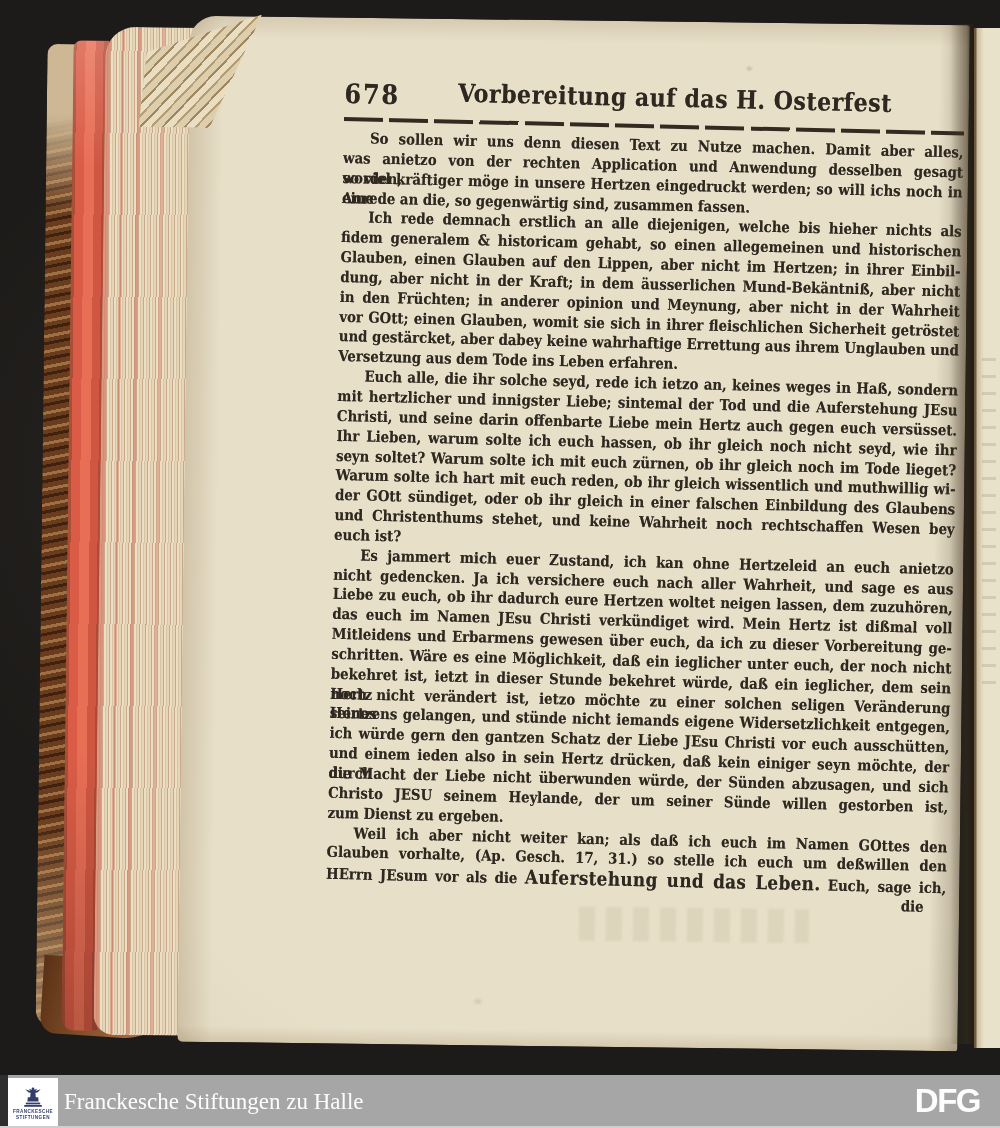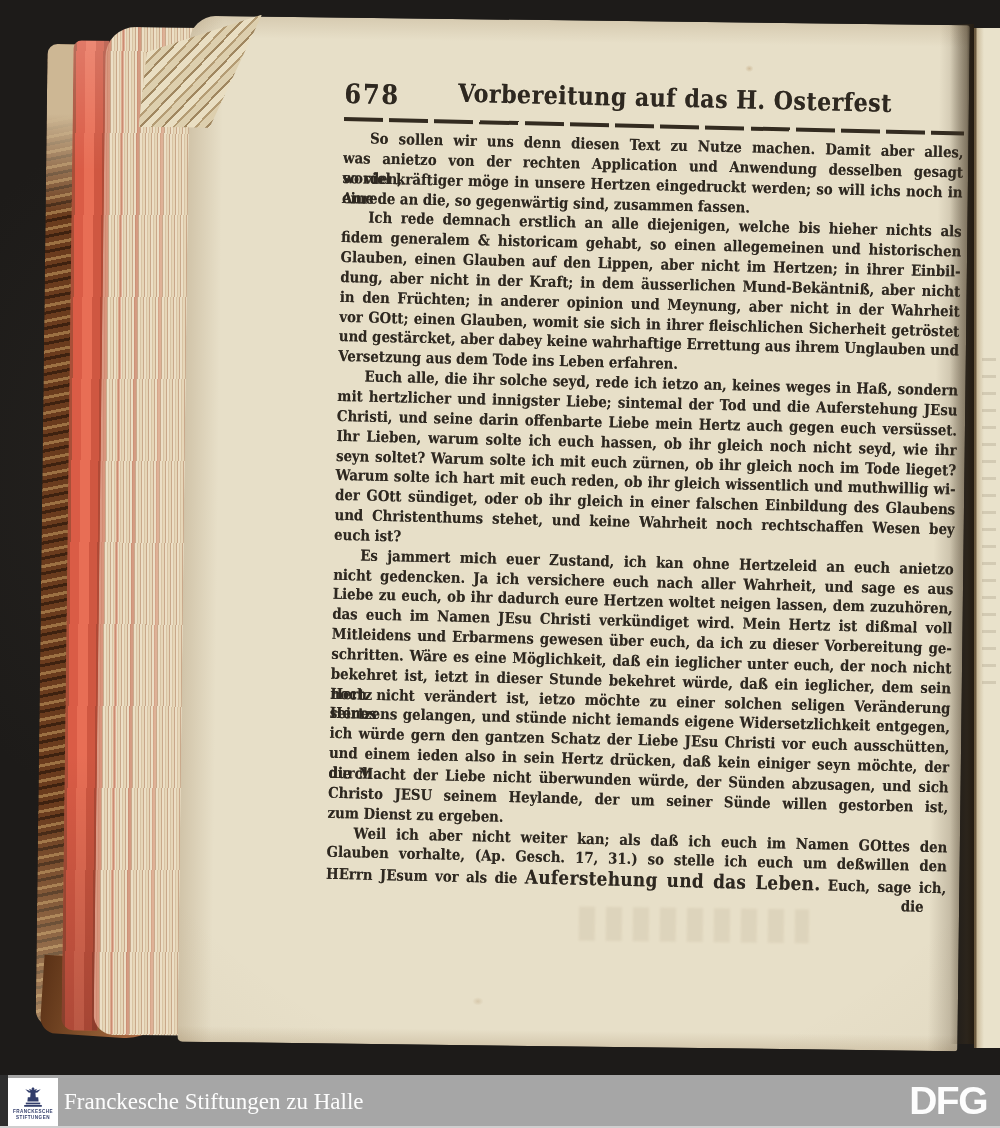--- a/index.html
+++ b/index.html
@@ -98,22 +98,22 @@
   .bottom-bar{position:absolute;left:0;top:1075px;width:1000px;height:53px;
     background:var(--footer-bar,#a6a6a6);}
   .bar-notch{position:absolute;left:0;top:0;width:8px;height:100%;background:#2e2e2e;}
   .logo-box{position:absolute;left:8px;top:3px;width:50px;height:50px;background:#fff;
     display:flex;flex-direction:column;align-items:center;justify-content:center;gap:1px;}
   .eagle{width:24px;height:22px;fill:var(--logo-navy,#323d6b);}
   .logo-caption{font-family:"Liberation Sans",sans-serif;font-size:4.6px;font-weight:700;
     color:var(--logo-navy,#323d6b);text-align:center;line-height:6px;letter-spacing:.45px;}
   .bar-title{position:absolute;left:64px;top:0;height:100%;display:flex;align-items:center;
     font-family:"Liberation Serif",serif;font-size:23px;color:var(--footer-text,#fdfdfd);}
-  .dfg{position:absolute;right:13px;top:50%;transform:translateY(-52%);
-    font-family:"Liberation Sans",sans-serif;font-weight:700;font-size:39px;
+  .dfg{position:absolute;right:20px;top:50%;transform:translateY(-52%);
+    font-family:"Liberation Sans",sans-serif;font-weight:700;font-size:33px;
     letter-spacing:-1.5px;color:var(--footer-text,#ffffff);}
   .bar-bottomline{position:absolute;bottom:0;left:0;width:100%;height:2px;background:#cfcfcf;}
 </style>
 </head>
 <body>
 
 <div class="stage">
 
   <div class="book">
     <div class="strip cover-strip"></div>

